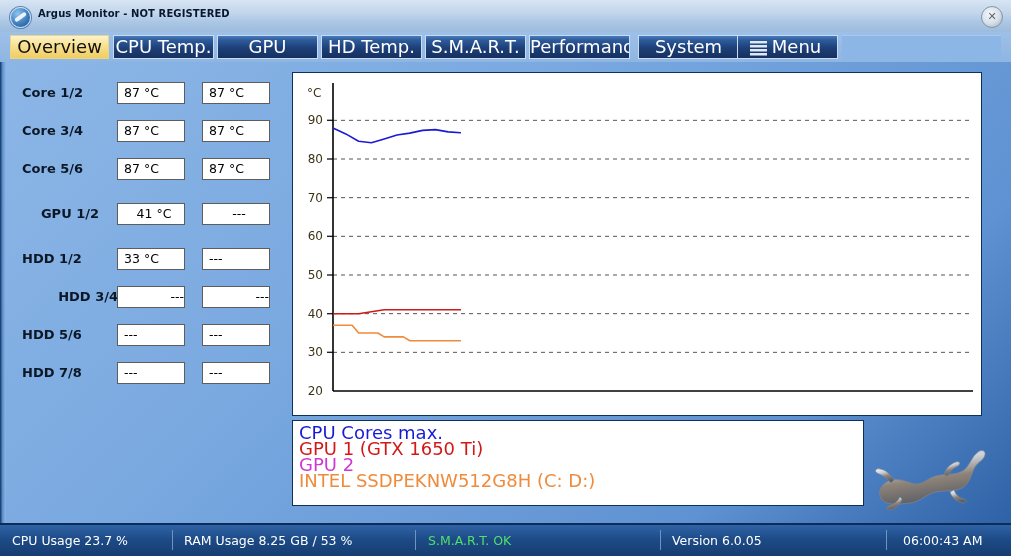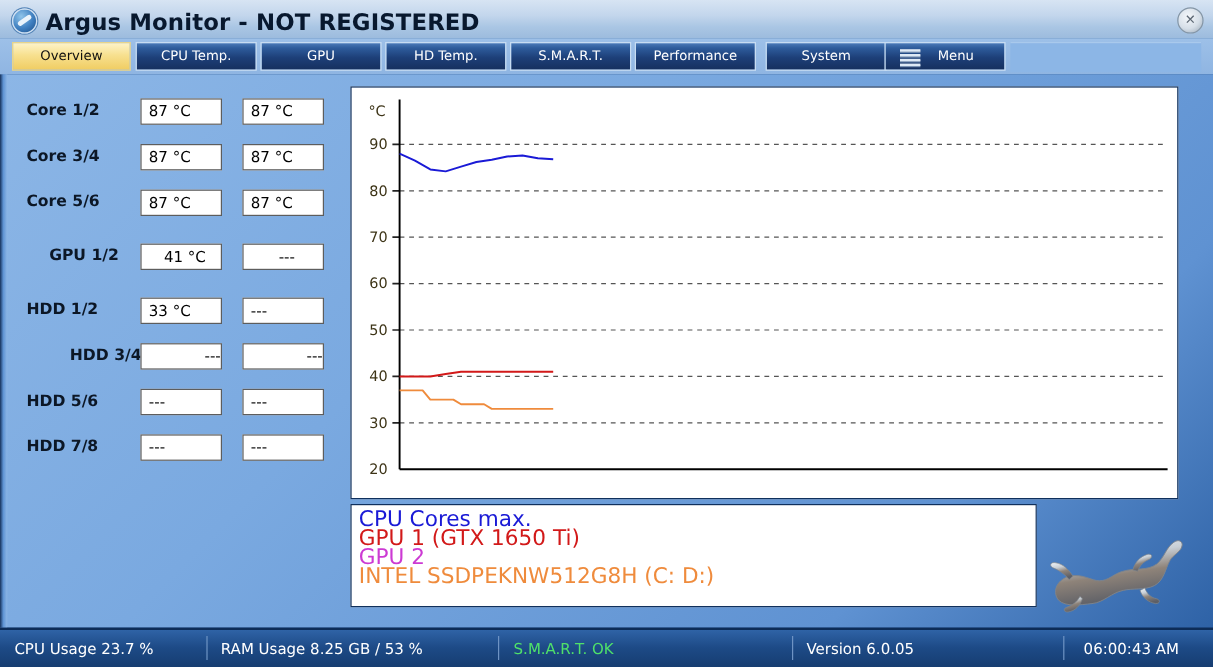--- a/index.html
+++ b/index.html
@@ -29,21 +29,21 @@
     border: 1px solid #cfe0f2;
     box-shadow: 0 0 0 1px #5585b8;
   }
   #app-icon:after {
     content: ""; position: absolute; left: 3px; top: 7px;
     width: 13px; height: 4px; background: #eaf3fb;
     transform: rotate(-35deg); border-radius: 2px;
   }
   #title-text {
     position: absolute; left: 38px; top: 8px;
-    font-size: 19px; font-weight: bold; color: #08182e;
+    font-size: 10px; font-weight: bold; color: #08182e;
     letter-spacing: 0.1px;
   }
   #close-btn {
     position: absolute; right: 8px; top: 6px; width: 20px; height: 20px;
     border-radius: 50%;
     background: radial-gradient(circle at 40% 35%, #f4f7fa 0%, #d6dfe8 55%, #9aa8b6 100%);
     border: 1px solid #8596a6;
     cursor: pointer;
   }
   #close-btn span {
@@ -56,21 +56,21 @@
   #tabstrip {
     position: absolute; left: 0; top: 32px; width: 1011px; height: 30px;
     background: linear-gradient(180deg, #9dc0e8 0%, #8fb5e2 100%);
   }
   .tab {
     position: absolute; top: 3px; height: 24px;
     border: 1px solid #c7dcf2;
     box-sizing: border-box;
     background: linear-gradient(180deg, #4b7ab8 0%, #2e5c9c 18%, #1d3f78 55%, #16305f 100%);
     color: #ffffff;
-    font-size: 11px;
+    font-size: 18px;
     text-align: center;
     line-height: 22px;
     cursor: pointer;
     white-space: nowrap;
     overflow: hidden;
   }
   .tab.active {
     background: linear-gradient(180deg, #fdf3c8 0%, #f7e08f 45%, #f0cd63 100%);
     color: #101010;
     border: 1px solid #e8d48a;

